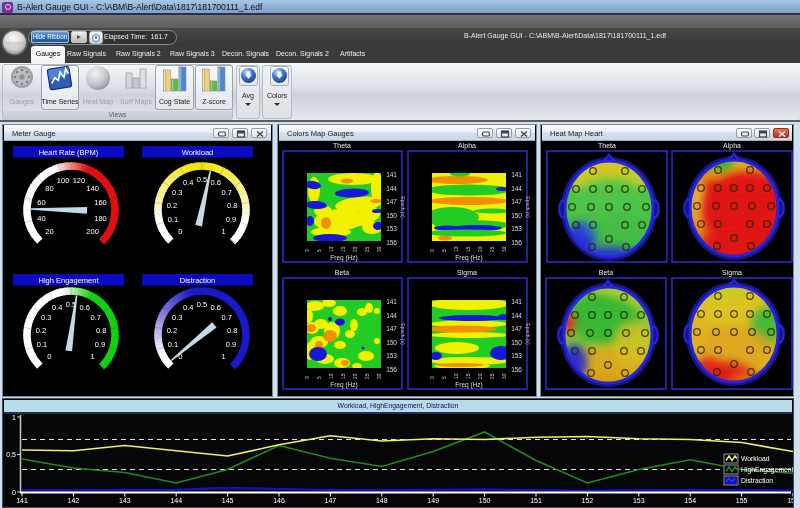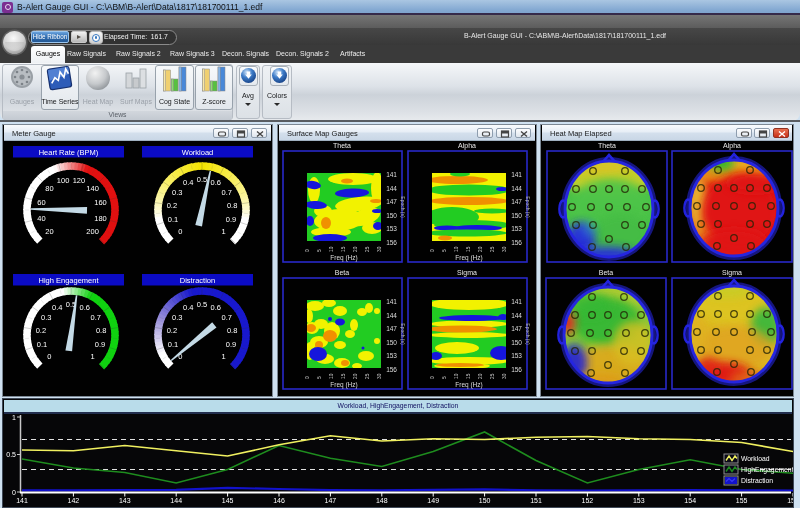--- a/index.html
+++ b/index.html
@@ -555,21 +555,21 @@
         <text x="229.1" y="207.8" font-size="7.5" fill="#fff" text-anchor="middle">0.8</text>
         <text x="228.0" y="222.0" font-size="7.5" fill="#fff" text-anchor="middle">0.9</text>
         <text x="220.6" y="234.2" font-size="7.5" fill="#fff" text-anchor="middle">1</text>
         <polygon points="168.6,236.0 167.7,235.0 209.2,197.2 213.5,202.4" fill="#cfe6f2" opacity="0.95"></polygon>
       </g>
   </svg>
 </div>
 
 <div class="panel" style="left:277px;top:124px;width:260px;height:273px;">
   <div class="phead">
-      <span class="t">Surface Map Gauges</span>
+      <span class="t">Colors Map Gauges</span>
     <div class="wbtn" style="right:42px;">
         <svg width="16" height="10">
           <rect x="4.5" y="3" width="7" height="4" rx="1.5" fill="none" stroke="#444" stroke-width="1.2"></rect>
         </svg>
       </div>
     <div class="wbtn" style="right:23px;">
         <svg width="16" height="10">
           <rect x="4.5" y="2" width="7" height="6" fill="none" stroke="#444" stroke-width="1.2"></rect>
           <rect x="4.5" y="2" width="7" height="2.5" fill="#444"></rect>
         </svg>
@@ -744,21 +744,21 @@
         <text x="204" y="254" font-size="4.8" fill="#ccc" text-anchor="start" transform="rotate(-90 204 254)">20</text>
         <text x="216" y="254" font-size="4.8" fill="#ccc" text-anchor="start" transform="rotate(-90 216 254)">25</text>
         <text x="228" y="254" font-size="4.8" fill="#ccc" text-anchor="start" transform="rotate(-90 228 254)">30</text>
         <text x="191" y="262" font-size="6.5" fill="#ddd" text-anchor="middle">Freq (Hz)</text>
       </g>
   </svg>
 </div>
 
 <div class="panel" style="left:540px;top:124px;width:254px;height:273px;">
   <div class="phead">
-      <span class="t">Heat Map Elapsed</span>
+      <span class="t">Heat Map Heart</span>
     <div class="wbtn" style="right:40px;">
         <svg width="16" height="10">
           <rect x="4.5" y="3" width="7" height="4" rx="1.5" fill="none" stroke="#444" stroke-width="1.2"></rect>
         </svg>
       </div>
     <div class="wbtn" style="right:22px;">
         <svg width="16" height="10">
           <rect x="4.5" y="2" width="7" height="6" fill="none" stroke="#444" stroke-width="1.2"></rect>
           <rect x="4.5" y="2" width="7" height="2.5" fill="#444"></rect>
         </svg>

